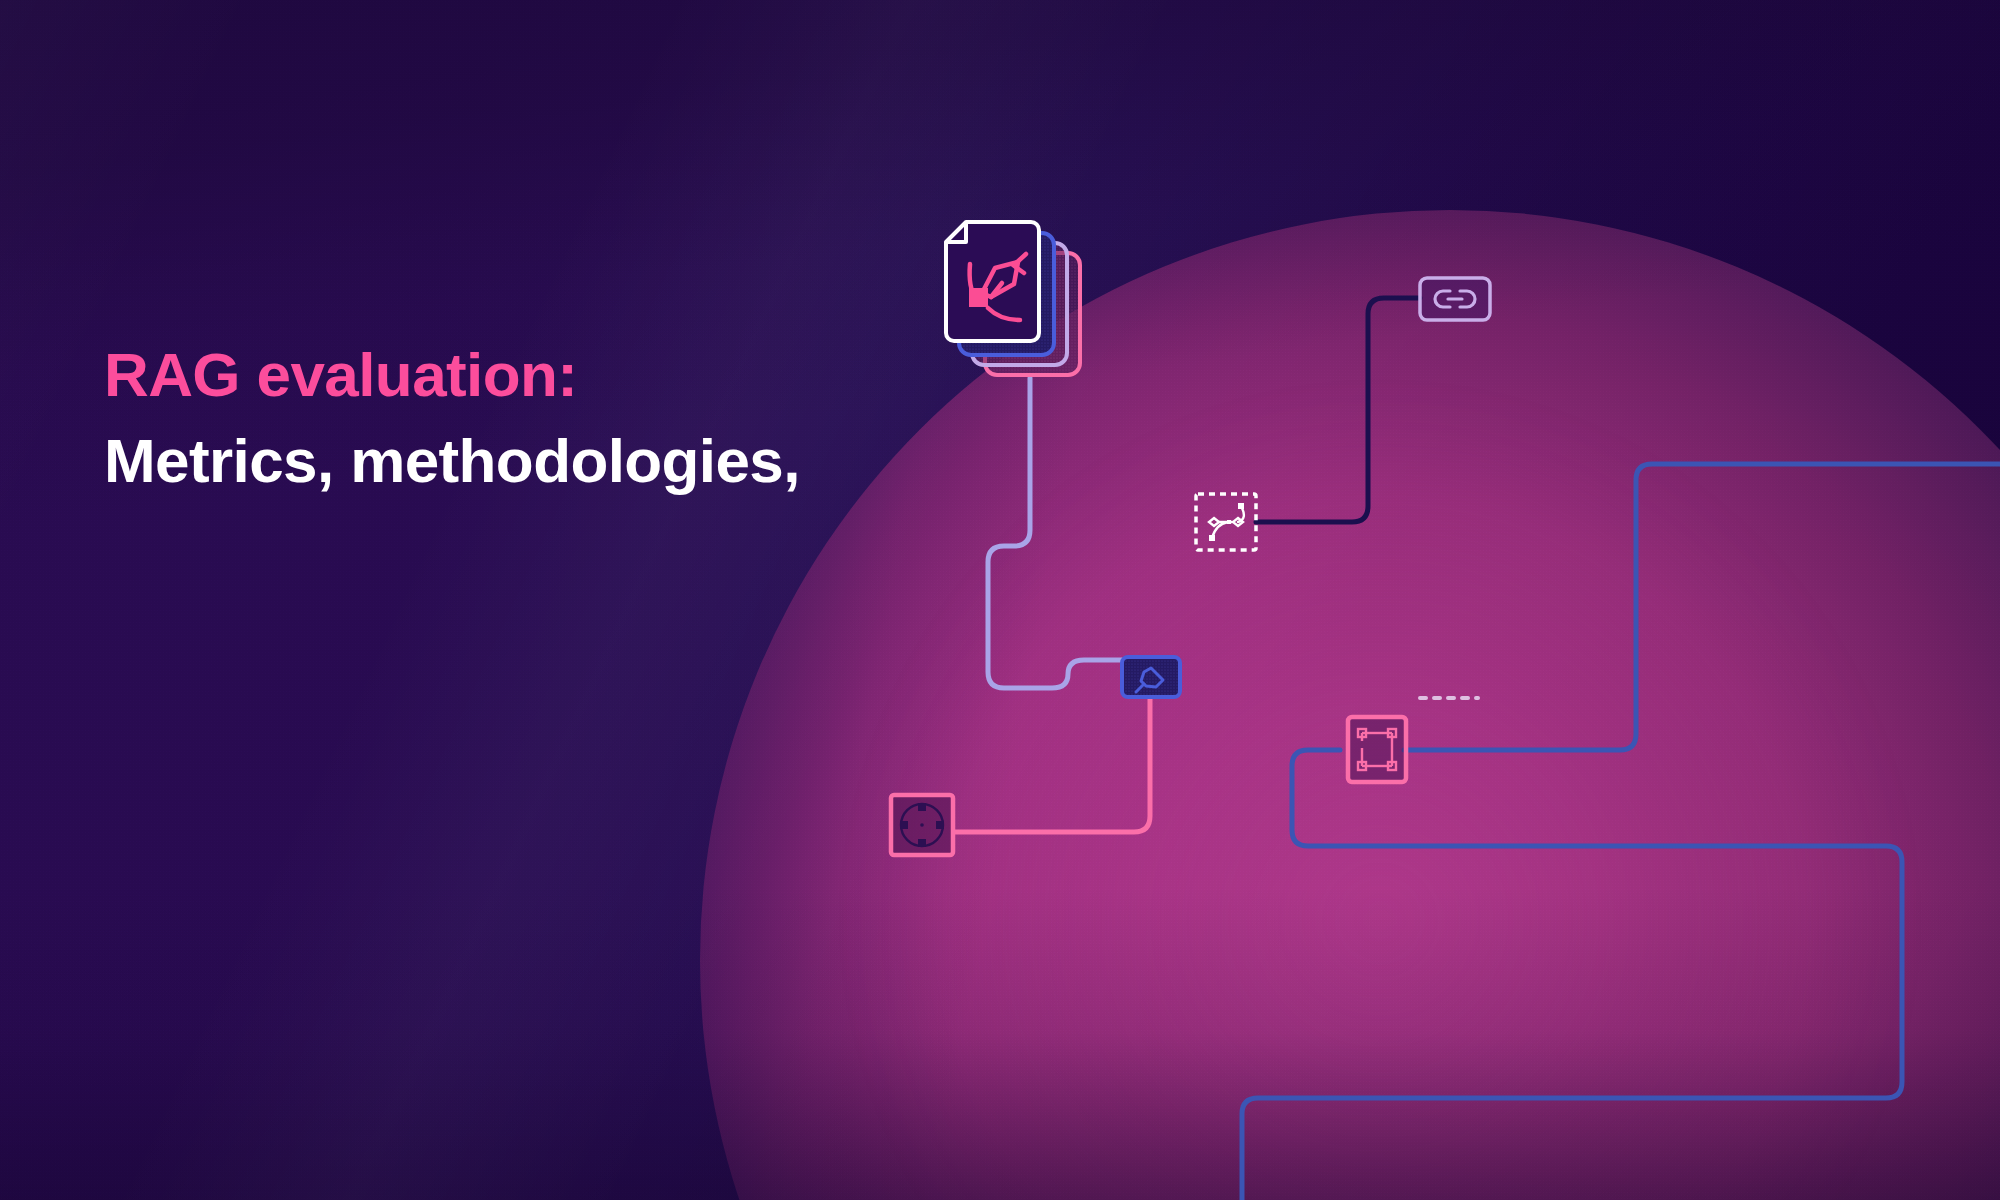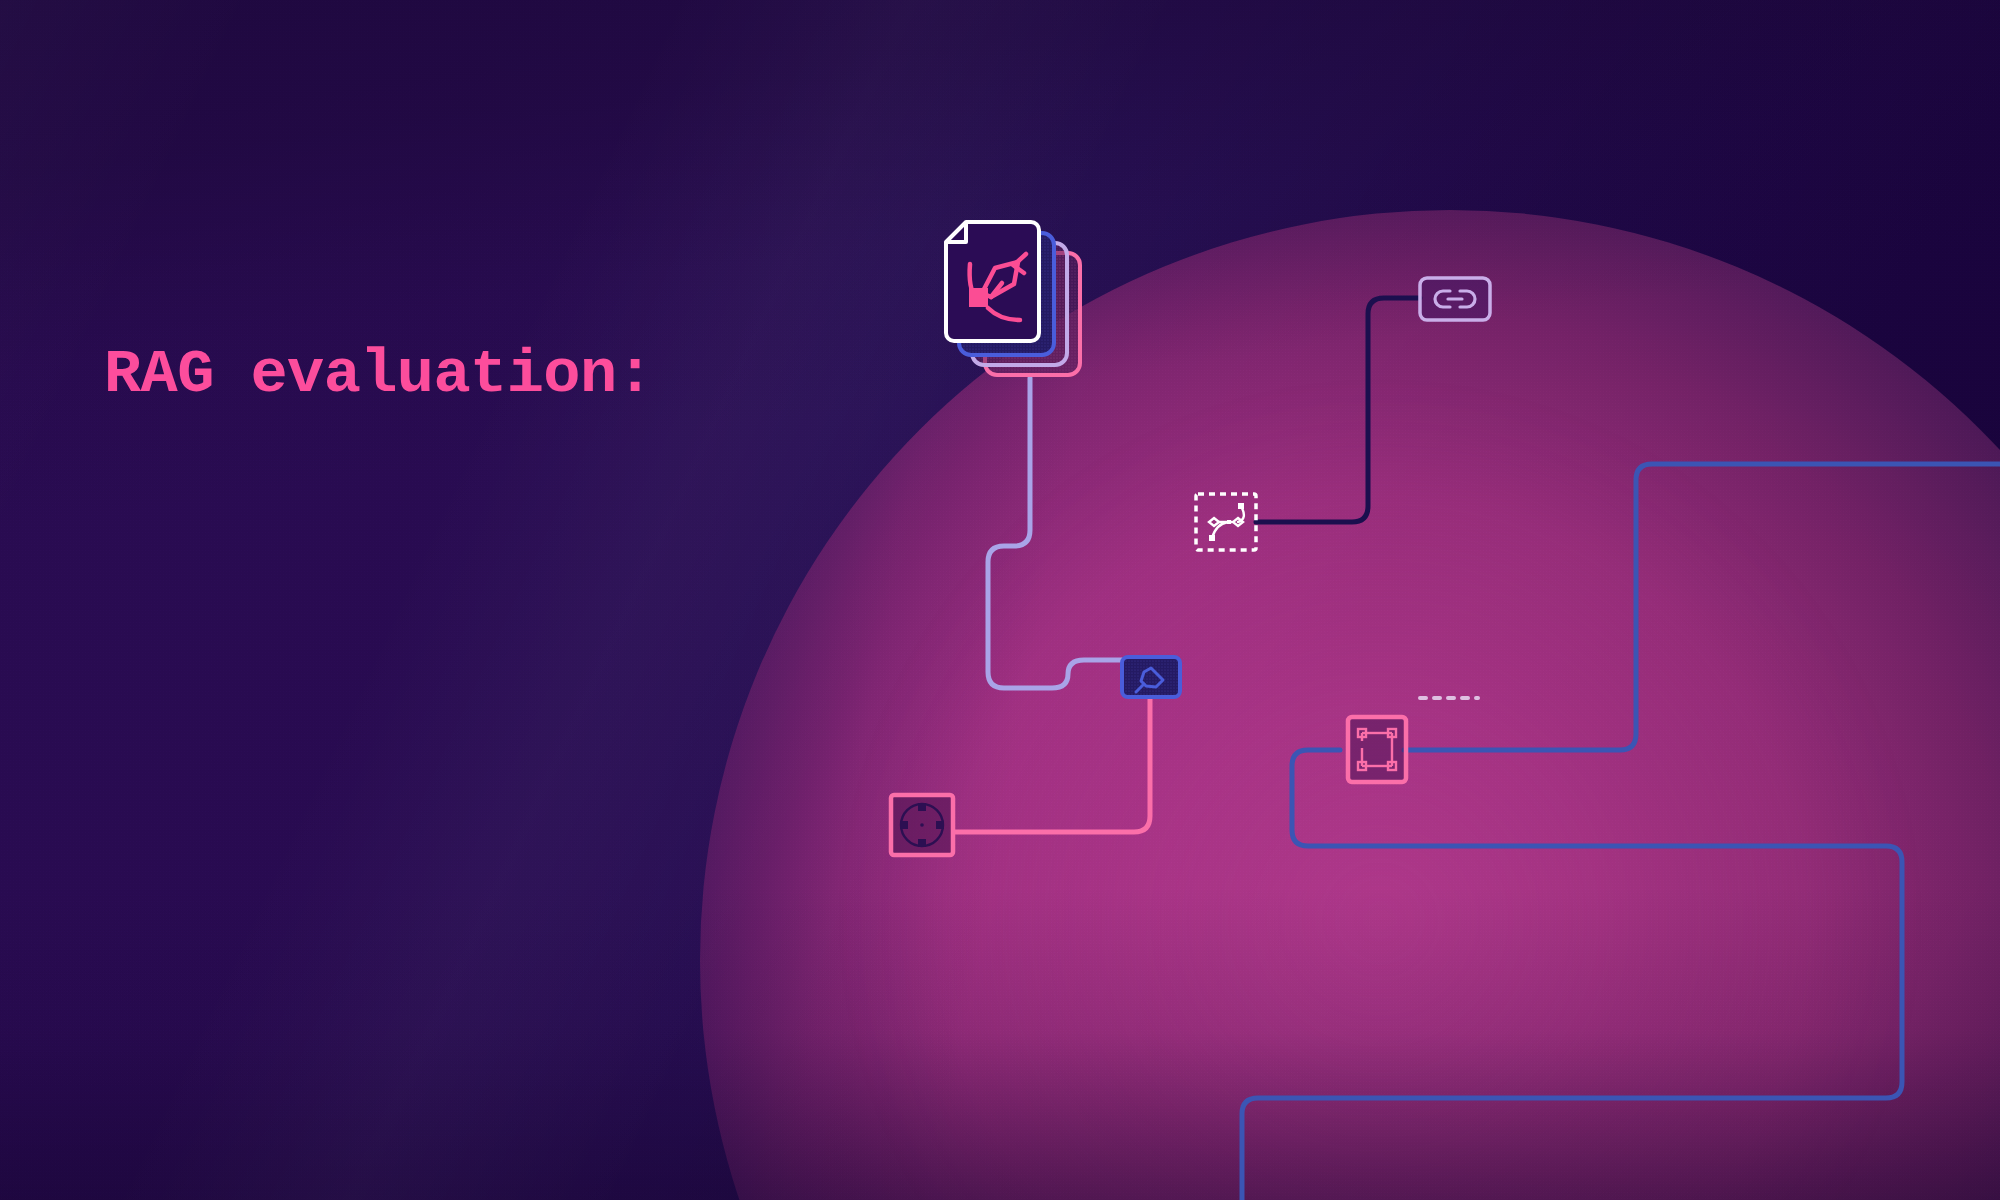--- a/index.html
+++ b/index.html
@@ -102,21 +102,20 @@
   
   .grid-svg { position: absolute; inset: 0; }
 
   
   .headline {
     position: absolute;
     left: 104px;
     top: 332px;
     width: 880px;
     z-index: 30;
-    font-family: Liberation Mono, monospace;
   }
   .headline .line {
     font-size: 62px;
     line-height: 86px;
     font-weight: 700;
     letter-spacing: -0.6px;
     white-space: nowrap;
   }
   .line-1 { color: #fc4d9c; }
   .line-2, .line-3 { color: #ffffff; }
@@ -278,15 +277,16 @@
         <rect x="1358" y="729" width="8" height="8" fill="none"></rect>
         <rect x="1388" y="729" width="8" height="8" fill="none"></rect>
         <rect x="1358" y="762" width="8" height="8" fill="none"></rect>
         <rect x="1388" y="762" width="8" height="8" fill="none"></rect>
       </g>
     </g>
   </svg>
 
   <div class="headline">
     <div class="line line-1">RAG evaluation:</div>
+    <div class="line line-2">Metrics, methodologies,</div>
   </div>
 
 </div>
 
 </body></html>

